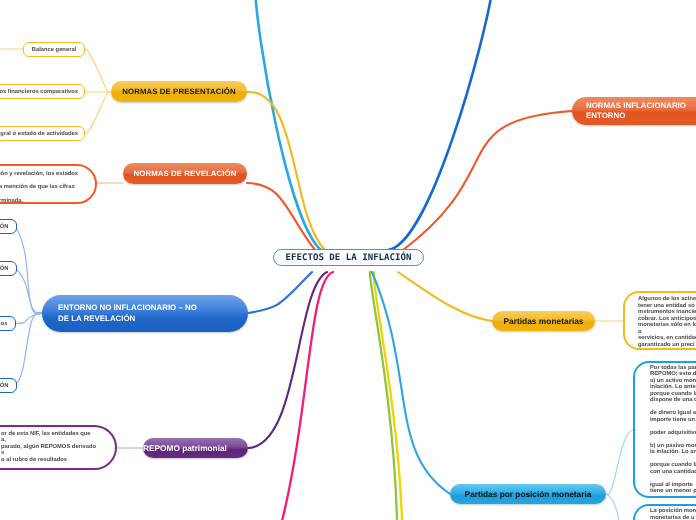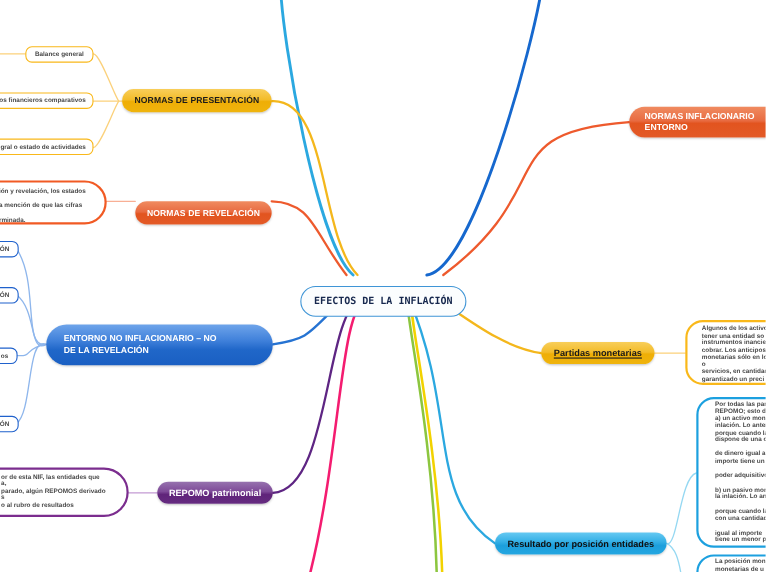--- a/index.html
+++ b/index.html
@@ -71,56 +71,56 @@
         <path d="M 312 272 C 280 304 281 308 248 313" stroke="#2673D2" stroke-width="2.1"></path>
         <path d="M 327 272 C 295 288 300 446 248 448" stroke="#5E2583" stroke-width="2.1"></path>
         <path d="M 333 272 C 309 280 310 408 282 521" stroke="#F41C70" stroke-width="2.3"></path>
         <path d="M 370 272 C 369 286 394 400 397 521" stroke="#8CC63F" stroke-width="2.3"></path>
         <path d="M 374 272 C 370 280 398 400 402 521" stroke="#F2D200" stroke-width="2.3"></path>
         <path d="M 372 272 C 416 376 388 452 450 494" stroke="#2BA8E0" stroke-width="2.1"></path>
         <path d="M 398 272 C 428 292 458 316 492 321" stroke="#F4B71C" stroke-width="2.1"></path>
       </g>
   </svg>
 
-  <div class="node center-node" style="left:273px;top:260px;width:151px;height:28px;">
+  <div class="node center-node" style="left:273px;top:249px;width:151px;height:17px;">
     <span class="t" style="text-align:center">EFECTOS DE LA INFLACIÓN</span>
   </div>
 
   <div class="node cap cap-gold" style="left:111px;top:81px;width:136px;height:21px;font-size:7.8px;letter-spacing:.1px;justify-content:center;">
     <span class="t" style="text-align:center">NORMAS DE PRESENTACIÓN</span>
   </div>
 
-  <div class="node cap cap-orange" style="left:123px;top:183px;width:124px;height:21px;font-size:7.8px;letter-spacing:.1px;justify-content:center;">
+  <div class="node cap cap-orange" style="left:123px;top:163px;width:124px;height:21px;font-size:7.8px;letter-spacing:.1px;justify-content:center;">
     <span class="t" style="text-align:center">NORMAS DE REVELACIÓN</span>
   </div>
 
   <div class="node cap cap-blue" style="left:42px;top:295px;width:206px;height:37px;font-size:7.9px;padding:0 16px;line-height:10.2px;">
     <span style="display:block">
       <span class="ln" style="display:block">ENTORNO NO INFLACIONARIO – NO</span>
       <span class="ln" style="display:block">DE LA REVELACIÓN</span>
     </span>
   </div>
 
   <div class="node cap cap-purple" style="left:143px;top:438px;width:105px;height:20px;font-size:8.3px;justify-content:center;">
-    <span class="t" style="text-align:center">REPOMO patrimonial</span>
+    <span class="t" style="text-align:left">REPOMO patrimonial</span>
   </div>
 
   <div class="node cap cap-orange" style="left:572px;top:97px;width:152px;height:28px;font-size:7.9px;padding:0 14px;line-height:10.2px;">
     <span style="display:block">
       <span class="ln" style="display:block">NORMAS INFLACIONARIO</span>
       <span class="ln" style="display:block">ENTORNO</span>
     </span>
   </div>
 
-  <div class="node cap cap-gold" style="left:492px;top:311px;width:103px;height:20px;font-size:8.4px;justify-content:center;text-decoration:underline;">
+  <div class="node cap cap-gold" style="left:492px;top:311px;width:103px;height:20px;font-size:8.4px;justify-content:center;">
     <span class="t" style="text-align:center">Partidas monetarias</span>
   </div>
 
   <div class="node cap cap-cyan" style="left:450px;top:484px;width:156px;height:20px;font-size:8.3px;justify-content:center;">
-    <span class="t" style="text-align:center">Resultado por posición entidades</span>
+    <span class="t" style="text-align:center">Partidas por posición monetaria</span>
   </div>
 
   <div class="node out" style="left:23px;top:42px;width:62px;height:15px;border:1.8px solid #F9B81A;border-radius:6px;
               font-size:5.8px;font-weight:bold;color:#4a4a4a;justify-content:center;">
     <span>Balance general</span>
   </div>
 
   <div class="node out" style="left:-60px;top:84px;width:145px;height:15px;border:1.8px solid #F9B81A;border-radius:6px;
               font-size:5.8px;font-weight:bold;color:#4a4a4a;justify-content:flex-end;padding-right:6px;">
     <span>os financieros comparativos</span>

